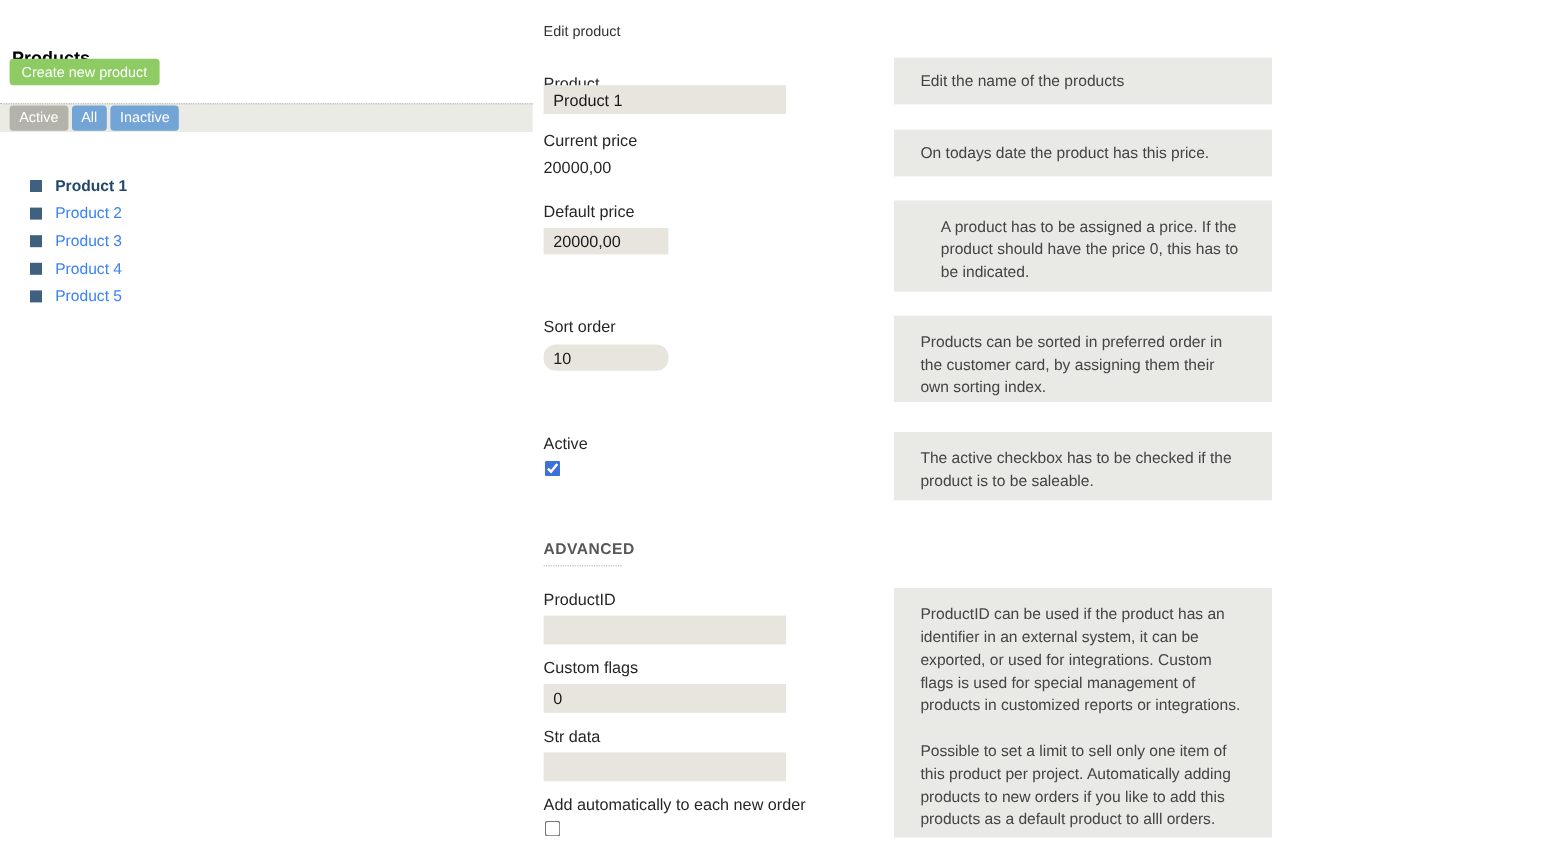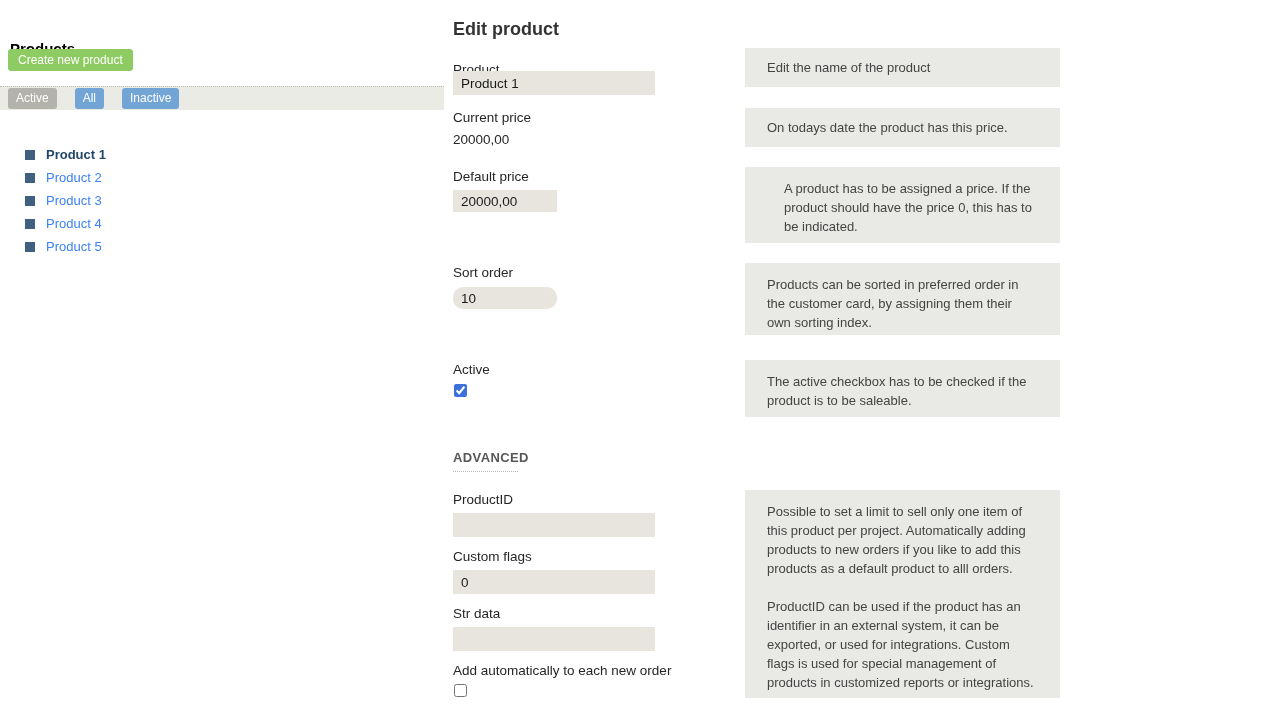--- a/index.html
+++ b/index.html
@@ -30,21 +30,21 @@
     display: flex; align-items: center; gap: 3px;
     padding-left: 8px;
   }
   .filter-btn {
     border: none; border-radius: 3px;
     color: #fff; font-family: inherit; font-size: 12px;
     padding: 4px 8px; height: 21px; line-height: 13px;
     cursor: pointer;
   }
   .filter-btn.selected { background: #b3b3ac; }
-  .filter-btn.normal { background: #72a4d6; margin-left: 15px; }
+  .filter-btn.normal { background: #72a4d6; }
   .product-list {
     position: absolute; left: 0; top: 143px; width: 444px;
     list-style: none;
   }
   .product-item {
     height: 23px; display: flex; align-items: center;
     cursor: pointer;
   }
   .product-bullet {
     width: 10px; height: 10px; background: #40607f;
@@ -52,21 +52,21 @@
   }
   .product-link {
     font-size: 13px; color: #3b82f6; text-decoration: none;
   }
   .product-item.selected .product-link { color: #23466b; font-weight: bold; }
 
   
   .form-col { position: absolute; left: 453px; top: 0; width: 290px; height: 715px; }
   .form-title {
     position: absolute; left: 0; top: 19px;
-    font-size: 18px; font-weight: 700; color: #333;
+    font-size: 12px; font-weight: 400; color: #333;
   }
   .form-label {
     position: absolute; left: 0;
     font-size: 13.5px; color: #262626;
   }
   .form-input {
     position: absolute; left: 0;
     background: #e8e5df; border: none;
     font-family: inherit; font-size: 13.5px; color: #1a1a1a;
     padding: 0 8px;
@@ -195,31 +195,31 @@
 
   <div class="form-label lbl-str-data">Str data</div>
   <input class="form-input wide inp-str-data" type="text" value="" style="">
 
   <div class="form-label lbl-add-auto">Add automatically to each new order</div>
   <input class="form-checkbox chk-add-auto" type="checkbox" style="">
 </div>
 
 <div class="help-col">
   <div class="help-box single hb-1">
-    <span>Edit the name of the product</span>
+    <span>Edit the name of the products</span>
   </div>
   <div class="help-box single hb-2">
     <span>On todays date the product has this price.</span>
   </div>
   <div class="help-box multi hb-3">
     <p>A product has to be assigned a price. If the product should have the price 0, this has to be indicated.</p>
   </div>
   <div class="help-box multi hb-4">
     <p>Products can be sorted in preferred order in the customer card, by assigning them their own sorting index.</p>
   </div>
   <div class="help-box multi hb-5">
     <p>The active checkbox has to be checked if the product is to be saleable.</p>
   </div>
   <div class="help-box multi hb-6">
+    <p>ProductID can be used if the product has an identifier in an external system, it can be exported, or used for integrations. Custom flags is used for special management of products in customized reports or integrations.</p>
     <p>Possible to set a limit to sell only one item of this product per project. Automatically adding products to new orders if you like to add this products as a default product to alll orders.</p>
-    <p>ProductID can be used if the product has an identifier in an external system, it can be exported, or used for integrations. Custom flags is used for special management of products in customized reports or integrations.</p>
   </div>
 </div>
 
 </body></html>

